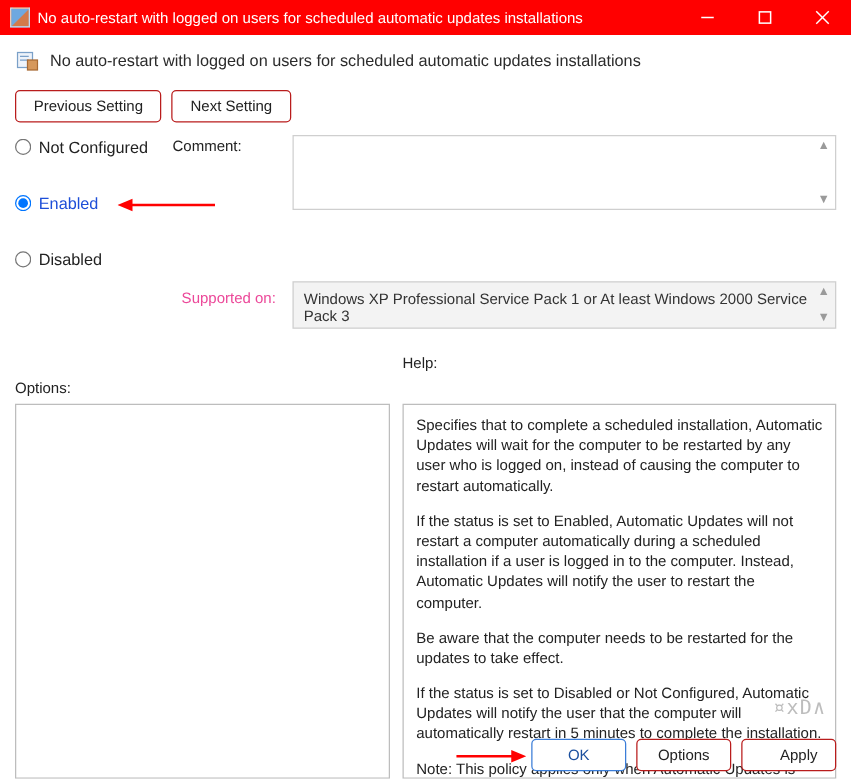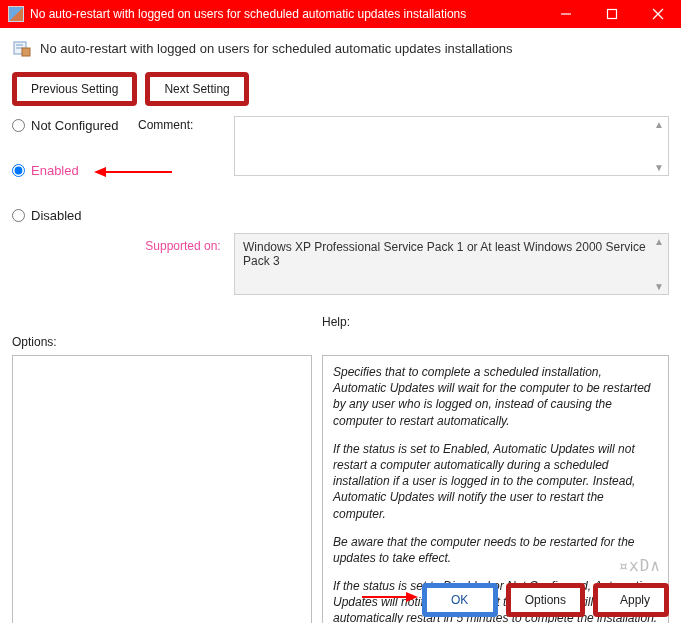--- a/index.html
+++ b/index.html
@@ -49,21 +49,21 @@
   }
   .heading-row .hicon {
     width:20px; height:20px; flex-shrink:0;
     display:flex; align-items:center; justify-content:center;
   }
   .heading-row .hicon svg { width:18px; height:18px; }
   .heading-row .htext { font-size:13px; color:#2b2b2b; }
 
   .nav-row { display:flex; gap:8px; margin-bottom:10px; }
   .btn {
-    border: 5px solid #b91c1c;
+    border: 1px solid #b91c1c;
     background: #fff;
     border-radius: 4px;
     padding: 6px 14px;
     font-family: inherit;
     font-size: 12px;
     color: #222;
     cursor: pointer;
     line-height: 1;
   }
 
@@ -71,21 +71,21 @@
     display:grid;
     grid-template-columns: 120px 90px 1fr;
     grid-template-rows: auto auto auto auto auto;
     column-gap: 6px;
     row-gap: 8px;
     align-items: start;
   }
   .radio-col { grid-column:1; display:flex; flex-direction:column; gap:26px; }
   .radio-item { display:flex; align-items:center; gap:6px; font-size:13px; color:#222; position:relative; padding:2px 0;}
   .radio-item input { margin:0; }
-  .enabled-label { color:#ec4899; font-weight:500; }
+  .enabled-label { color:#1d4ed8; font-weight:500; }
 
   .arrow {
     position:absolute;
     left:82px; top:3px;
     width:78px; height:16px;
   }
   .arrow svg { width:78px; height:16px; }
 
   .comment-label { grid-column:2; font-size:12px; color:#222; align-self:start; padding-top:2px; text-align:left;}
   .comment-box {
@@ -97,21 +97,21 @@
   }
   .scrollhint {
     position:absolute; right:2px; width:14px; color:#9a9a9a; font-size:10px; text-align:center;
   }
   .supported-label { grid-column:2; font-size:12px; color:#ec4899; align-self:start; padding-top:6px; text-align:center;}
   .supported-box {
     grid-column:3;
     border:1px solid #cfcfcf;
     background:#f3f3f3;
     min-height:30px;
-    padding:6px 20px 26px 8px;
+    padding:6px 20px 2px 8px;
     color:#333;
     position:relative;
     font-size:12px;
   }
 
   .panes {
     display:flex; gap:10px; margin-top:12px;
     align-items:flex-end;
   }
   .options-col { flex:0 0 300px; display:flex; flex-direction:column; min-height:30px; }
@@ -124,21 +124,20 @@
   }
   .help-box {
     border:1px solid #bdbdbd;
     background:#fff;
     height:300px;
     padding:8px 10px;
     font-size:12px;
     color:#222;
     overflow:hidden;
     line-height:1.35;
-    font-style:italic;
   }
   .help-box p { margin:0 0 12px 0; }
 
   .footer {
     position:absolute;
     right:12px; bottom:6px;
     display:flex; gap:8px;
     align-items:center;
   }
   .btn-primary {

